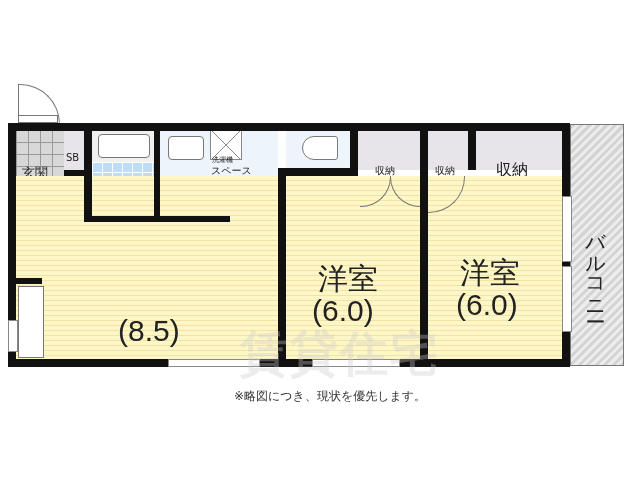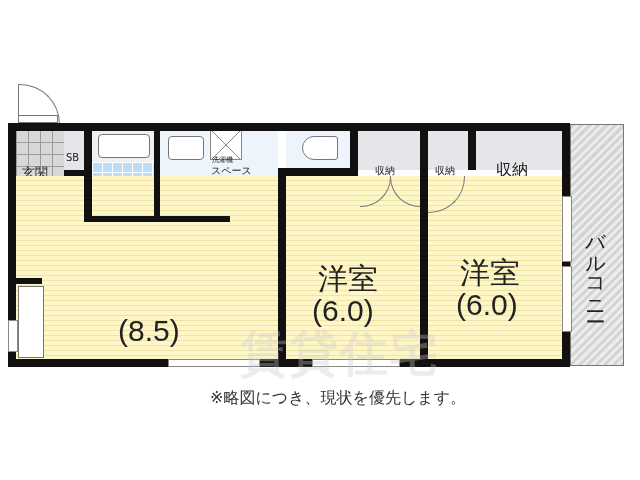--- a/index.html
+++ b/index.html
@@ -11,21 +11,21 @@
   .tile-grey{background-color:#d8d8d8;background-image:linear-gradient(#9a9a9a 1px,transparent 1px),linear-gradient(90deg,#9a9a9a 1px,transparent 1px);background-size:12px 12px;}
   .lightblue{background:#eef4fc;}
   .storage{background:#e7e4ea;}
   .balcony{background:repeating-linear-gradient(135deg,#d4d4d4 0px,#d4d4d4 3px,#ececec 3px,#ececec 6px);border:1px solid #777;}
   .lbl{position:absolute;color:#222;white-space:nowrap;text-align:center;line-height:1;margin-top:20px;}
   .big{font-size:30px;font-family:"Liberation Sans","DejaVu Sans",sans-serif;}
   .win{position:absolute;background:#fff;border:1px solid #888;}
   .fixture{position:absolute;background:#fff;border:1px solid #777;border-radius:4px;}
   .door-arc{position:absolute;border:1px solid #777;}
   .watermark{position:absolute;color:rgba(200,200,200,0.35);font-size:48px;font-weight:bold;letter-spacing:2px;}
-  .note{position:absolute;font-size:16px;color:#333;}
+  .note{position:absolute;font-size:12px;color:#333;margin-left:24px;}
 </style>
 </head>
 <body>
 
 <div class="abs" style="left:0;top:0;width:640px;height:480px;">
 
   <div class="door-arc" style="left:18px;top:84px;width:40px;height:40px;border-radius:0 40px 0 0;border-left:1px solid #777;border-bottom:none;"></div>
   <div class="abs" style="left:18px;top:115px;width:40px;height:8px;border:1px solid #777;background:#fff;"></div>
 
   <div class="abs balcony" style="left:570px;top:124px;width:54px;height:242px;"></div>

